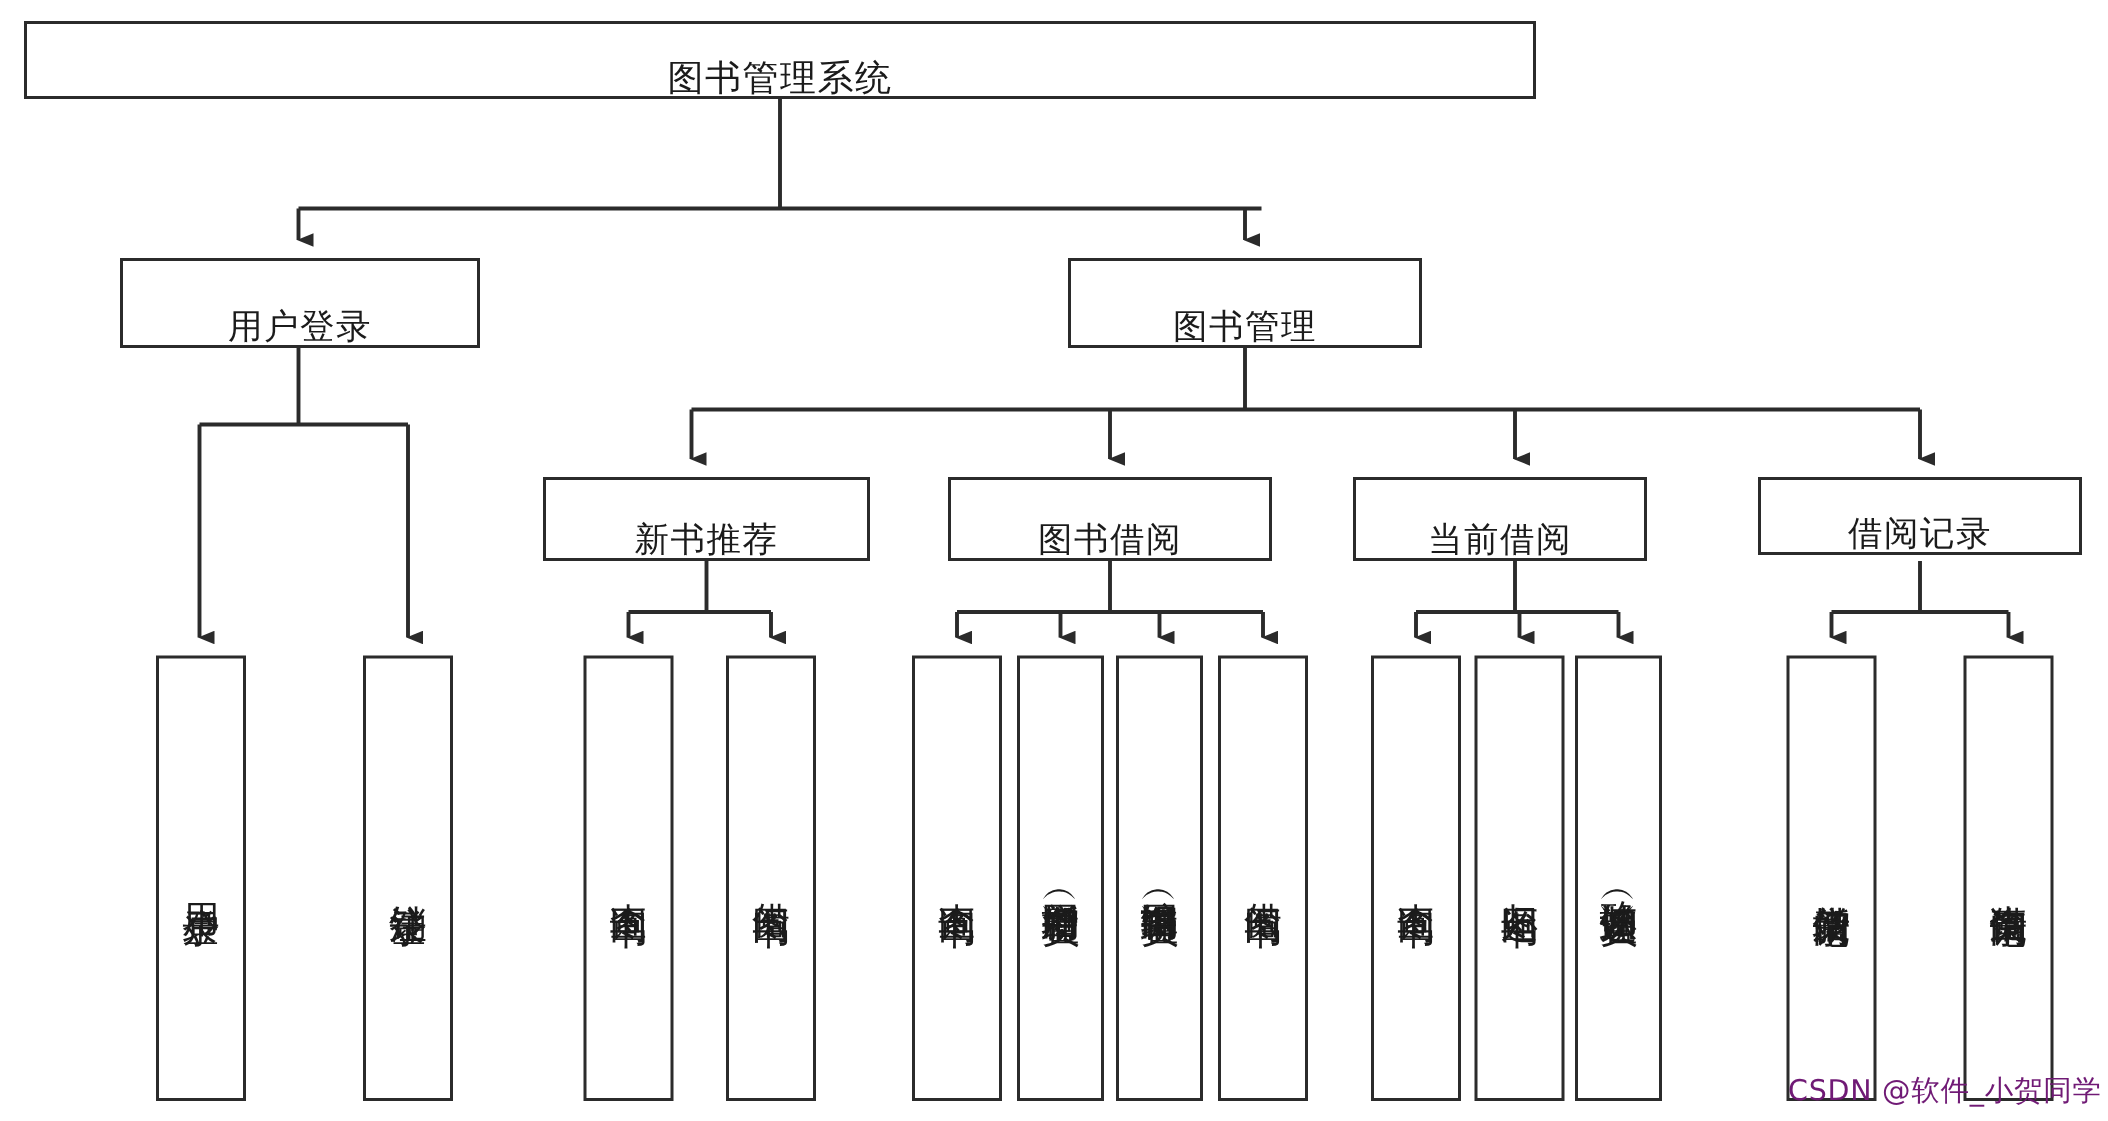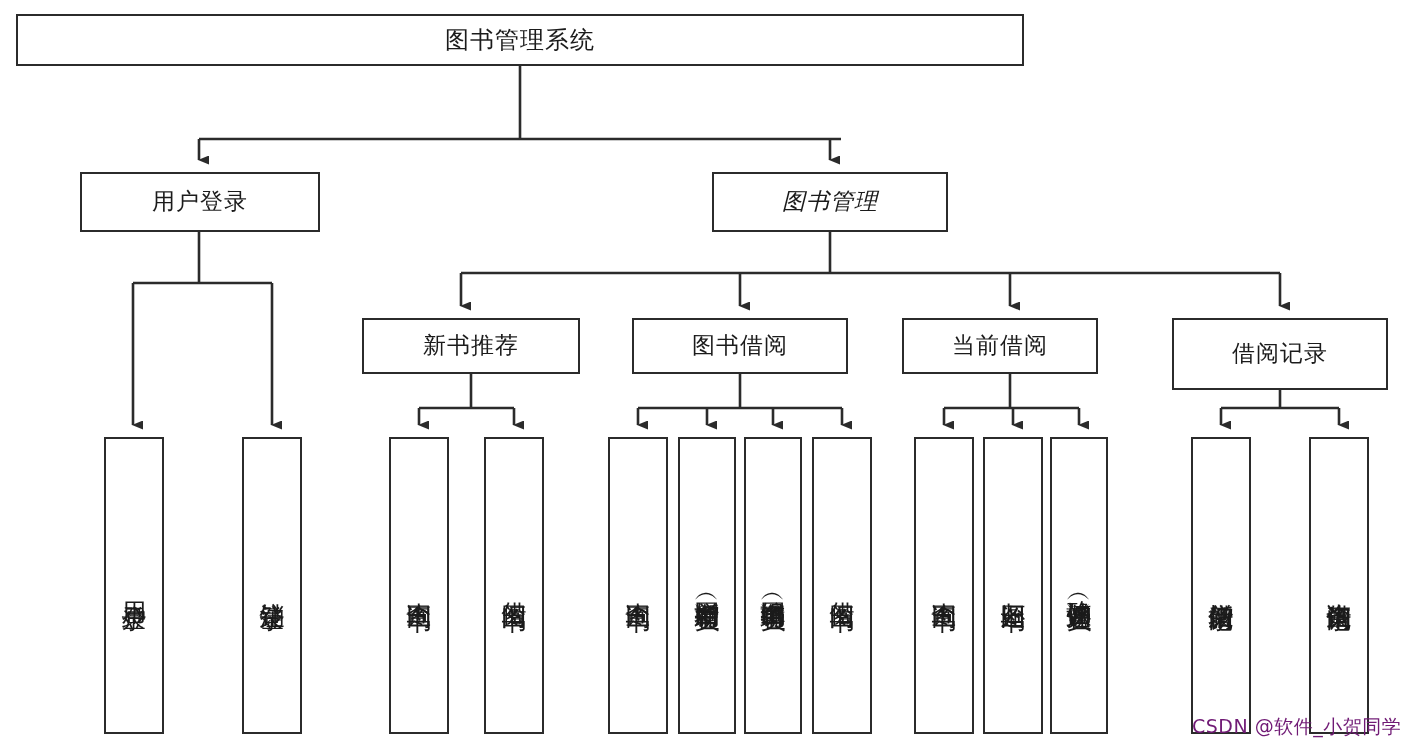--- a/index.html
+++ b/index.html
@@ -24,21 +24,21 @@
     width: 1405px;
     height: 747px;
     pointer-events: none;
   }
   .node {
     position: absolute;
     box-sizing: border-box;
     border: 2px solid #2b2b2b;
     background: #ffffff;
     display: flex;
-    align-items: center;
+    align-items: flex-end;
     justify-content: center;
     color: #1b1b1b;
   }
   .node .label {
     display: block;
     text-align: center;
     line-height: 1.02;
     letter-spacing: 0.5px;
   }
   
@@ -131,34 +131,34 @@
     </g>
   </svg>
 
   <div class="node horiz root" style="left:16px; top:14px; width:1008px; height:52px;">
     <span class="label">图书管理系统</span>
   </div>
 
   <div class="node horiz" style="left:80px; top:172px; width:240px; height:60px;">
     <span class="label">用户登录</span>
   </div>
-  <div class="node horiz" style="left:712px; top:172px; width:236px; height:60px;font-style:italic;">
+  <div class="node horiz" style="left:712px; top:172px; width:236px; height:60px;">
     <span class="label">图书管理</span>
   </div>
 
   <div class="node horiz" style="left:632px; top:318px; width:216px; height:56px;">
     <span class="label">图书借阅</span>
   </div>
   <div class="node horiz" style="left:362px; top:318px; width:218px; height:56px;">
     <span class="label">新书推荐</span>
   </div>
   <div class="node horiz" style="left:902px; top:318px; width:196px; height:56px;">
     <span class="label">当前借阅</span>
   </div>
-  <div class="node horiz" style="left:1172px; top:318px; width:216px; height:72px;">
+  <div class="node horiz" style="left:1172px; top:318px; width:216px; height:52px;">
     <span class="label">借阅记录</span>
   </div>
 
   <div class="node vert" style="left:104px; top:437px; width:60px; height:297px;">
     <span class="label">用户登录</span>
   </div>
   <div class="node vert" style="left:242px; top:437px; width:60px; height:297px;">
     <span class="label">注销登录</span>
   </div>
 

